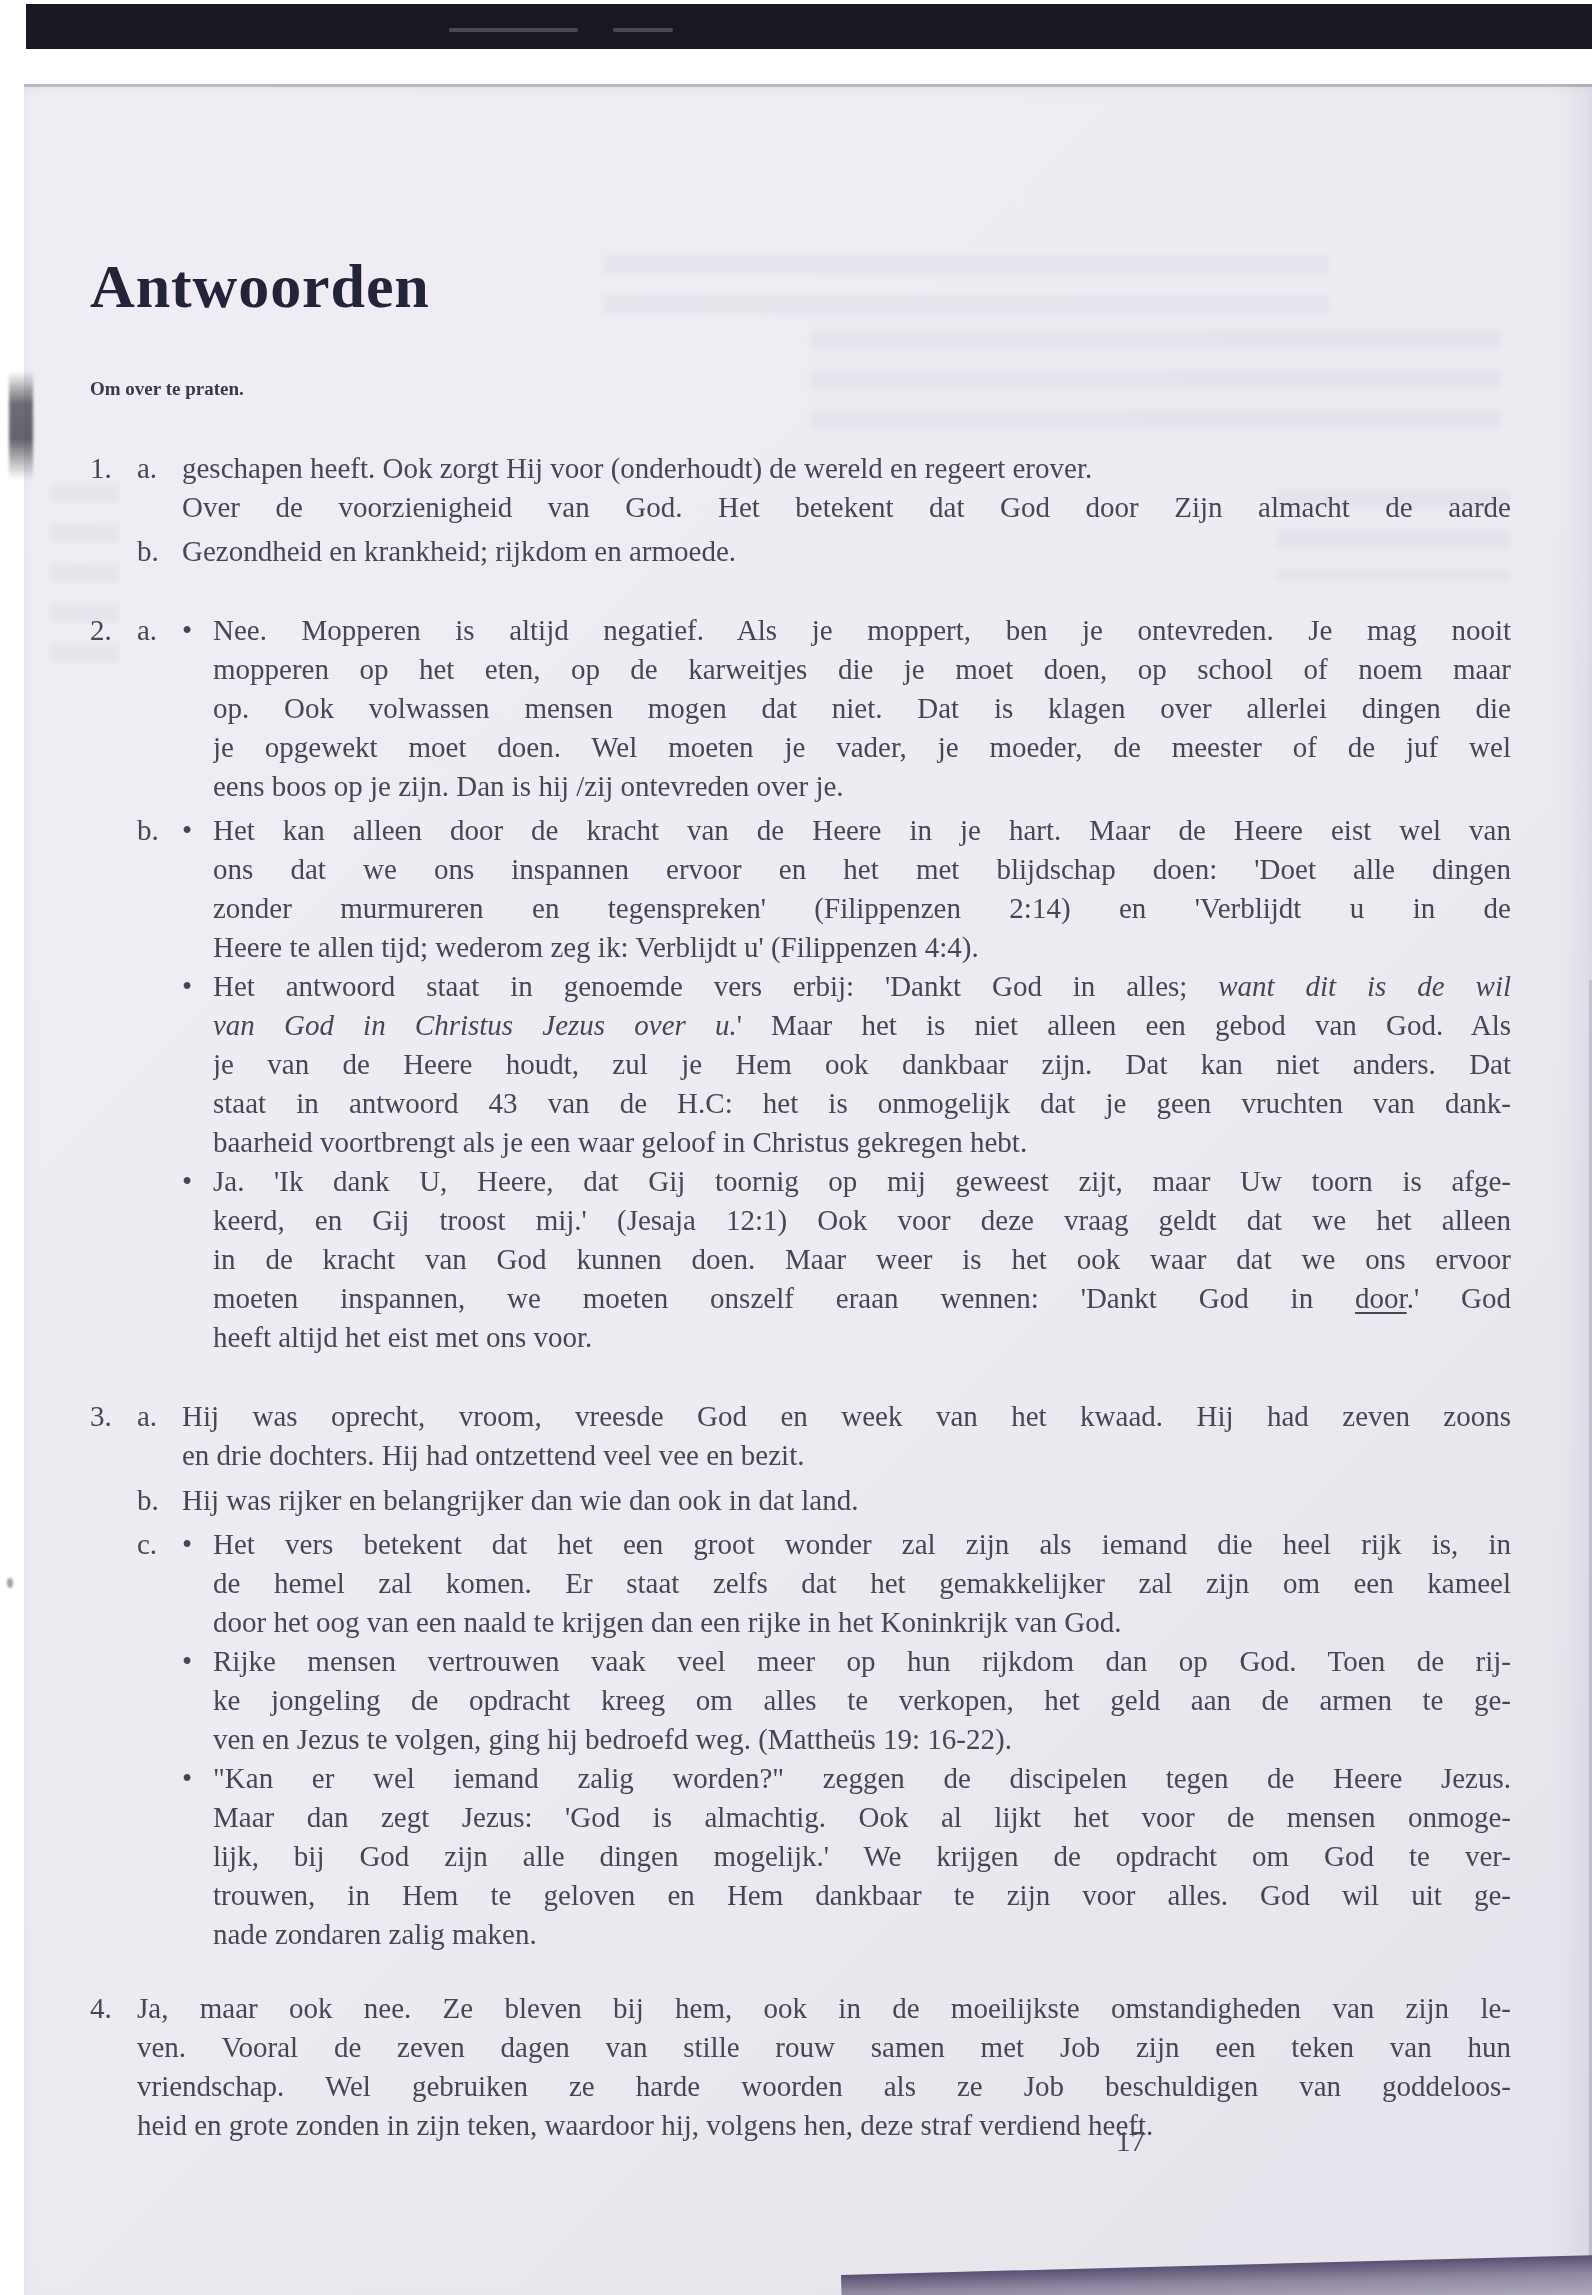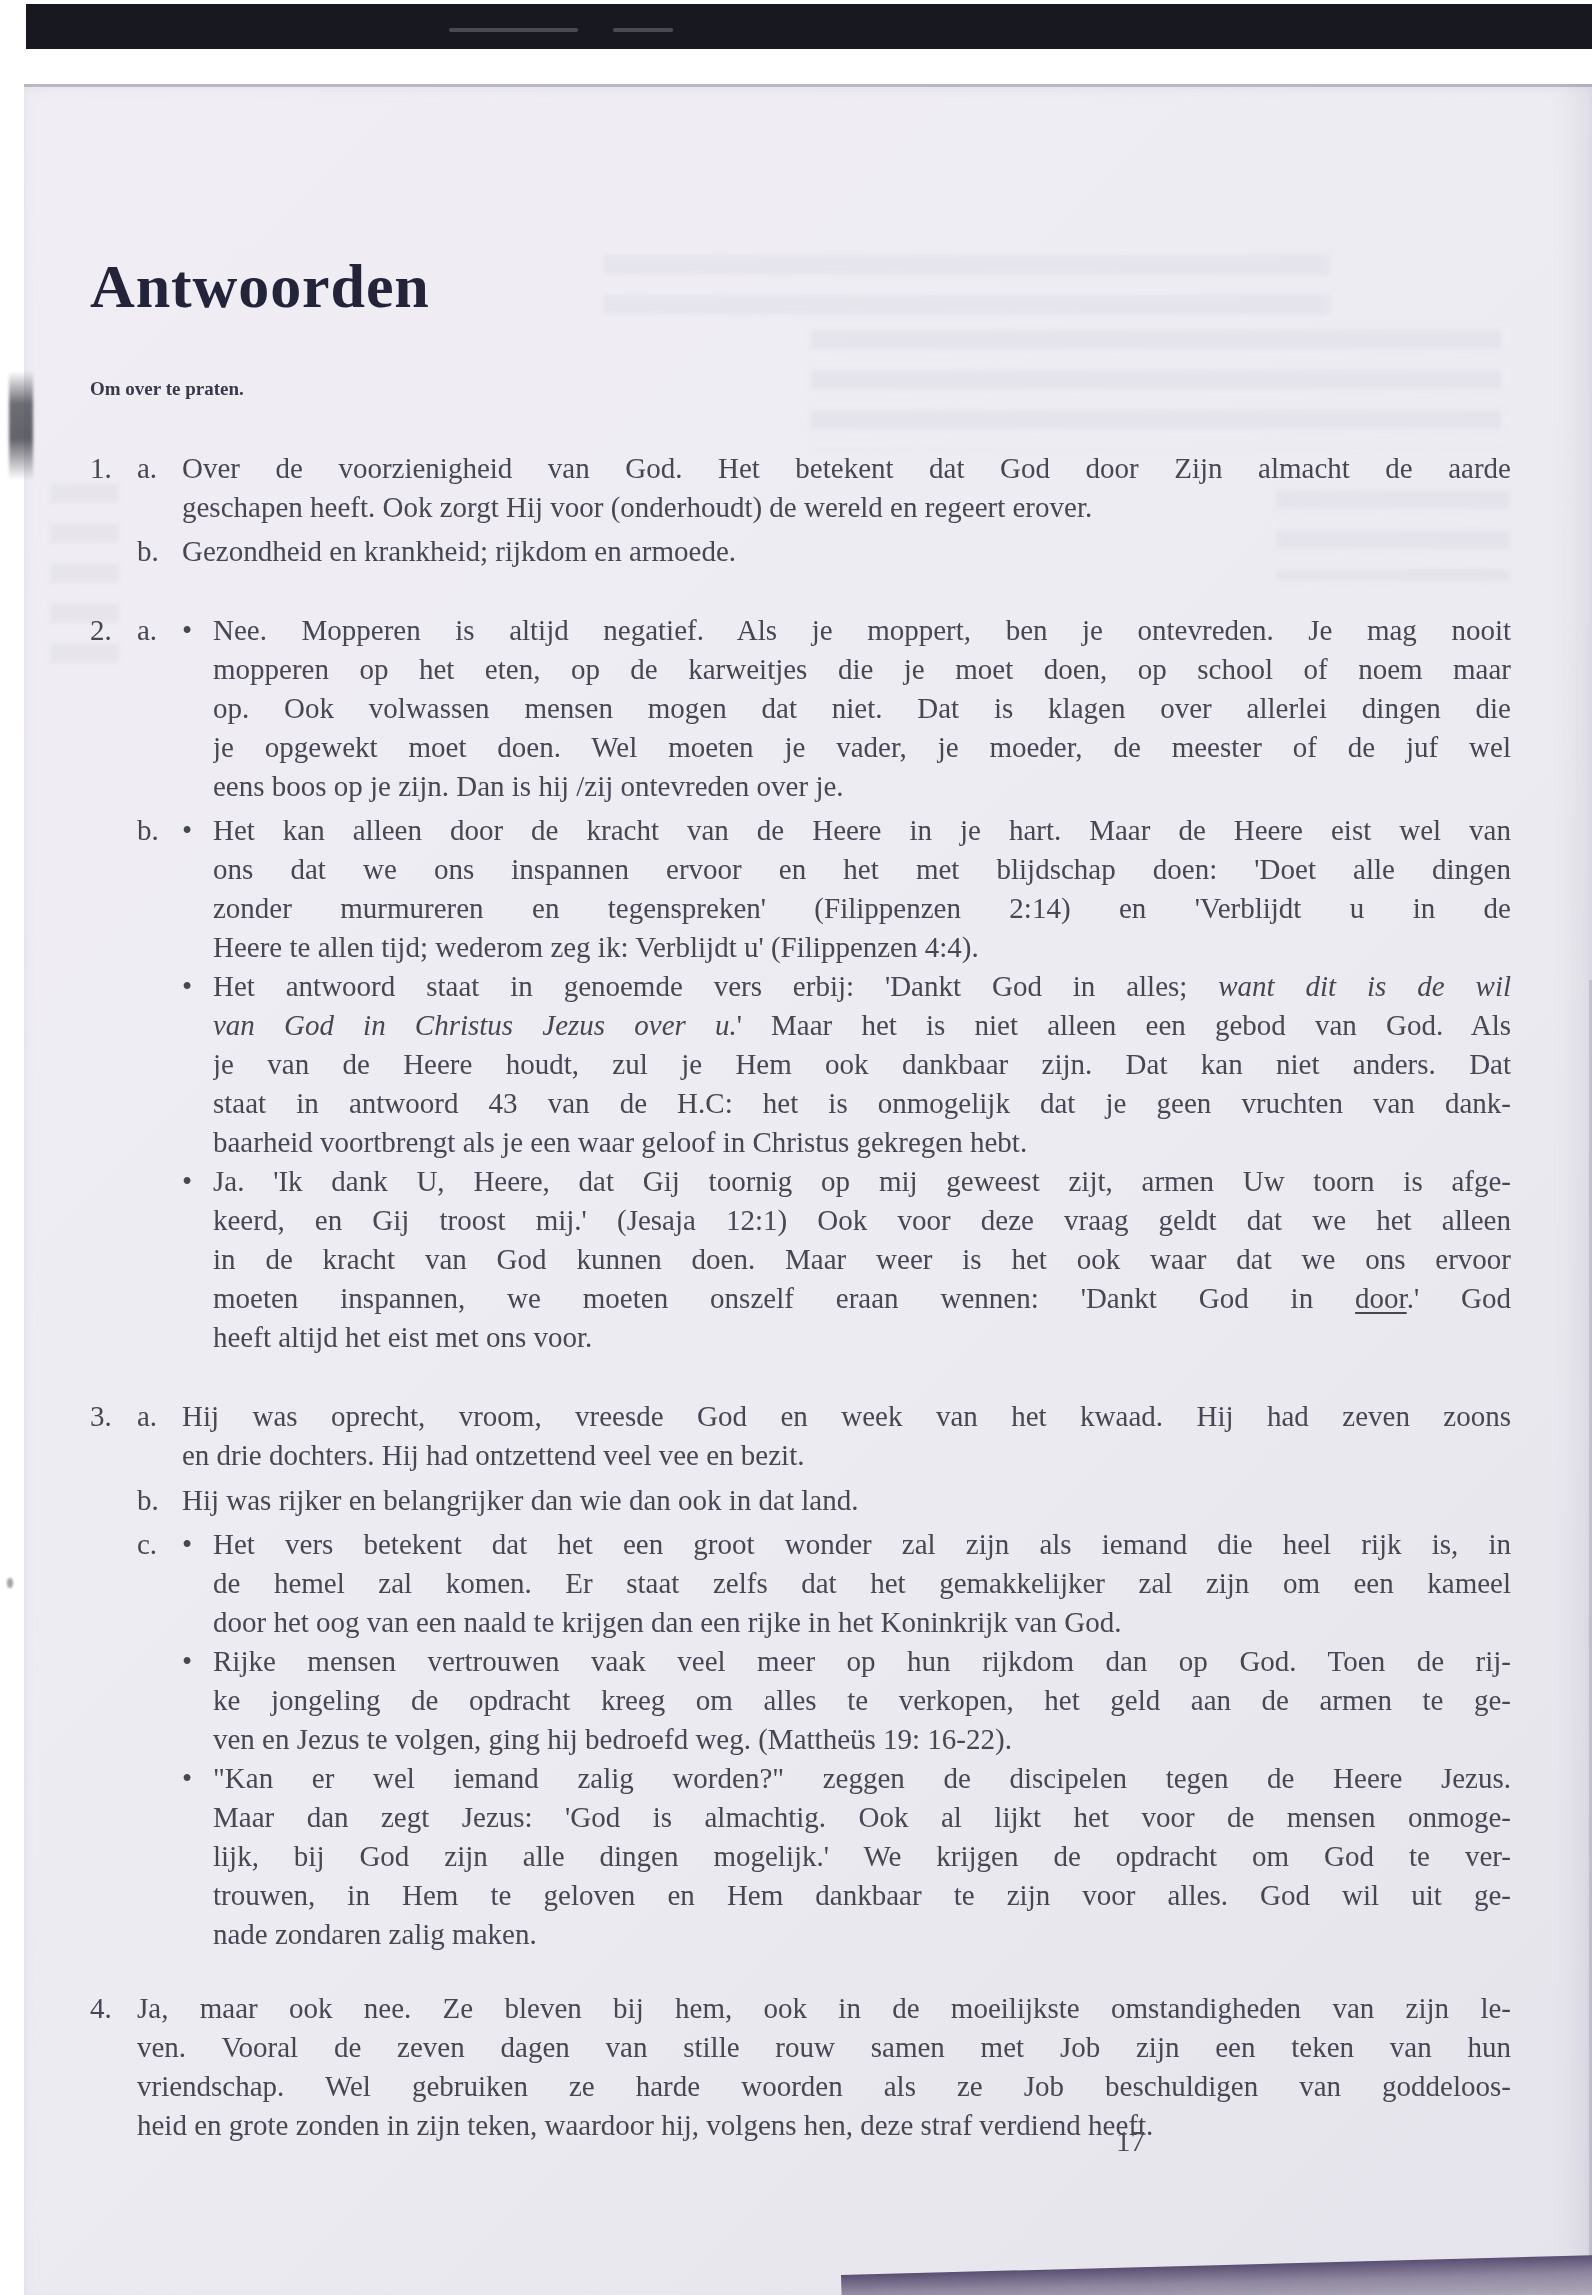--- a/index.html
+++ b/index.html
@@ -77,22 +77,22 @@
     <div class="section-heading">Om over te praten.</div>
     <div class="answers" id="answers">
         <div class="item">
           <div class="num">1.</div>
           <div class="parts">
             <div class="part">
               <div class="plabel">a.</div>
               <div class="pcontent">
                 <div class="block">
                   <div class="blines">
+                    <div class="line last">geschapen heeft. Ook zorgt Hij voor (onderhoudt) de wereld en regeert erover.</div>
                     <div class="line">Over de voorzienigheid van God. Het betekent dat God door Zijn almacht de aarde</div>
-                    <div class="line last">geschapen heeft. Ook zorgt Hij voor (onderhoudt) de wereld en regeert erover.</div>
                   </div>
                 </div>
               </div>
             </div>
             <div class="part">
               <div class="plabel">b.</div>
               <div class="pcontent">
                 <div class="block">
                   <div class="blines">
                     <div class="line last">Gezondheid en krankheid; rijkdom en armoede.</div>
@@ -138,21 +138,21 @@
                     <div class="line">Het antwoord staat in genoemde vers erbij: 'Dankt God in alles; <i>want dit is de wil</i></div>
                     <div class="line"><i>van God in Christus Jezus over u.</i>' Maar het is niet alleen een gebod van God. Als</div>
                     <div class="line">je van de Heere houdt, zul je Hem ook dankbaar zijn. Dat kan niet anders. Dat</div>
                     <div class="line">staat in antwoord 43 van de H.C: het is onmogelijk dat je geen vruchten van dank-</div>
                     <div class="line last">baarheid voortbrengt als je een waar geloof in Christus gekregen hebt.</div>
                   </div>
                 </div>
                 <div class="block">
                   <span class="bullet">•</span>
                   <div class="blines">
-                    <div class="line">Ja. 'Ik dank U, Heere, dat Gij toornig op mij geweest zijt, armen Uw toorn is afge-</div>
+                    <div class="line">Ja. 'Ik dank U, Heere, dat Gij toornig op mij geweest zijt, maar Uw toorn is afge-</div>
                     <div class="line">keerd, en Gij troost mij.' (Jesaja 12:1) Ook voor deze vraag geldt dat we het alleen</div>
                     <div class="line">in de kracht van God kunnen doen. Maar weer is het ook waar dat we ons ervoor</div>
                     <div class="line">moeten inspannen, we moeten onszelf eraan wennen: 'Dankt God in <u>door</u>.' God</div>
                     <div class="line last">heeft altijd het eist met ons voor.</div>
                   </div>
                 </div>
               </div>
             </div>
           </div>
         </div>

